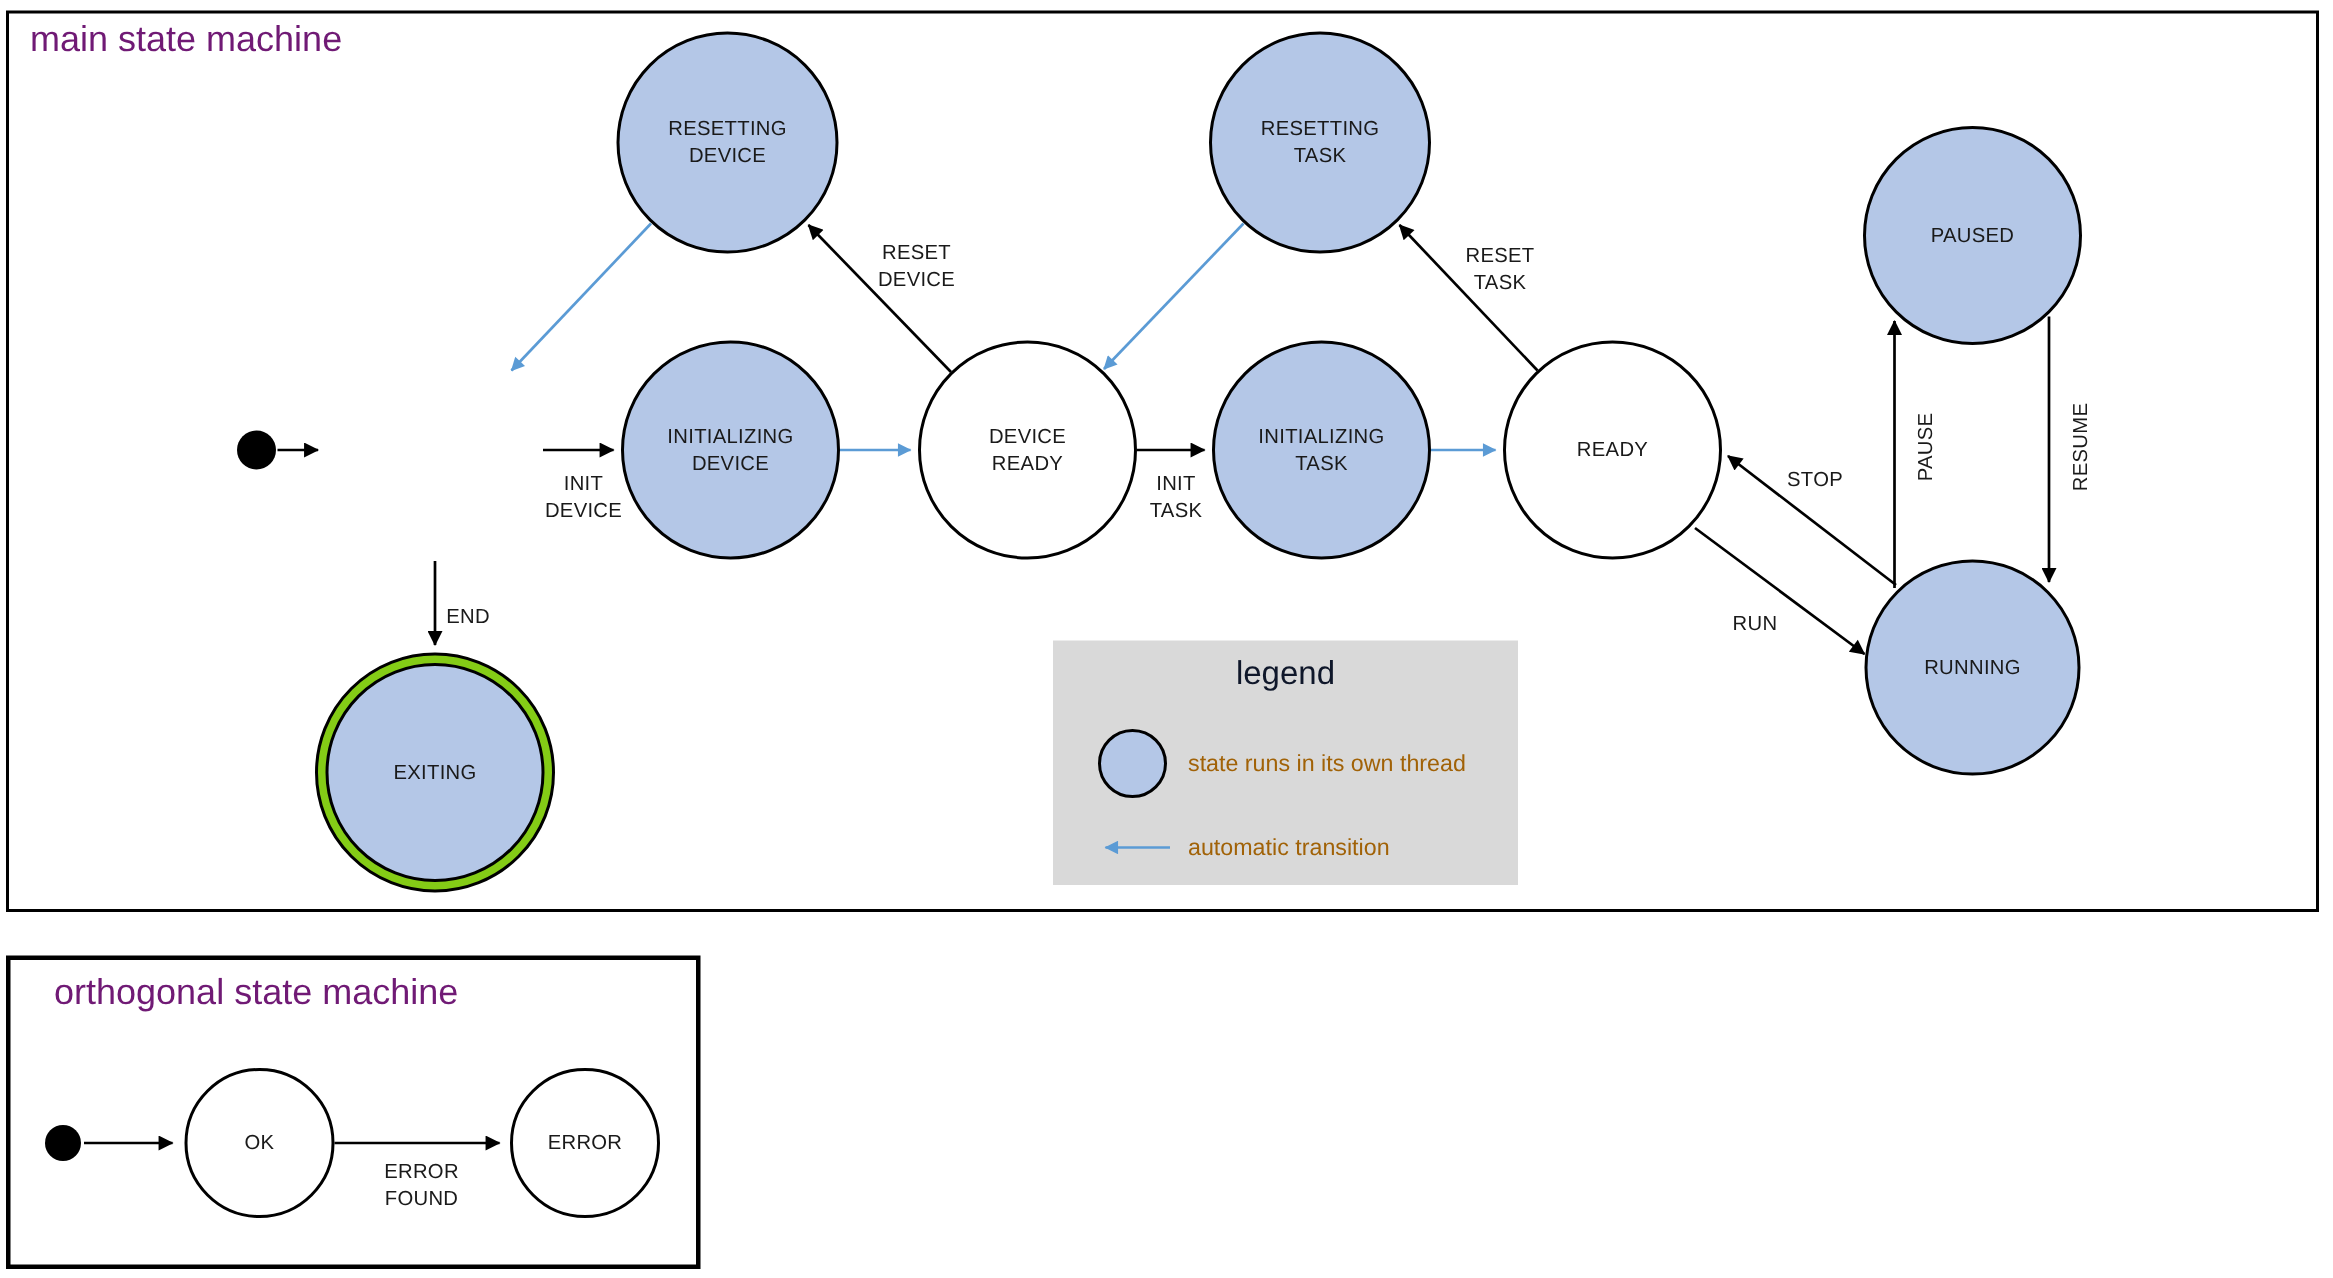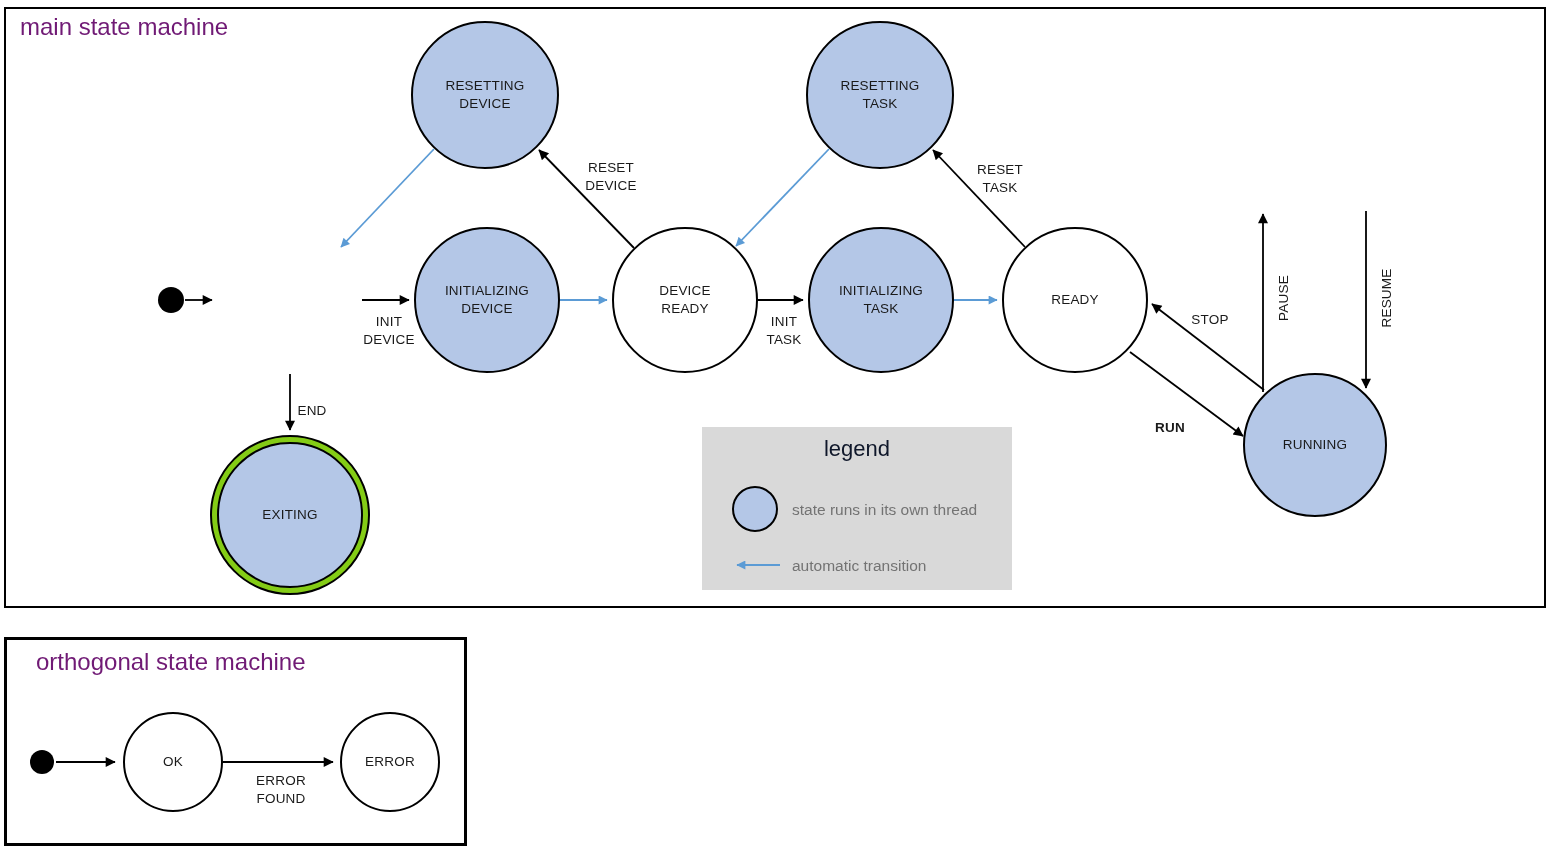--- a/index.html
+++ b/index.html
@@ -32,21 +32,21 @@
     position:absolute;transform:translate(-50%,-50%);font-size:13.5px;line-height:1.3;
     text-align:center;white-space:pre-line;letter-spacing:.2px;color:var(--text);
   }
   .tlabel.vertical{transform:translate(-50%,-50%) rotate(-90deg);}
   .legend{position:absolute;left:702px;top:427px;width:310px;height:163px;background:var(--legend-bg);}
   .legend-title{position:absolute;left:0;right:0;top:9px;text-align:center;font-size:22px;color:#0f172a;}
   .legend-sample-circle{
     position:absolute;left:732px;top:486px;width:46px;height:46px;border-radius:50%;
     border:2px solid var(--stroke);background:var(--blue-fill);
   }
-  .legend-item-text{position:absolute;transform:translateY(-50%);font-size:15.5px;white-space:nowrap;color:#737373;}
+  .legend-item-text{position:absolute;transform:translateY(-50%);font-size:15.5px;white-space:nowrap;color:#a16207;}
   .init-dot{fill:var(--stroke);}
 </style>
 </head>
 <body>
 
 <div class="canvas">
 
   <div class="panel" style="left:4px;top:7px;width:1542px;height:601px;"></div>
   <div class="panel-title" style="left:20px;top:13px;">main state machine</div>
 
@@ -57,20 +57,21 @@
 DEVICE</div>
   <div class="state threaded" style="left:414px;top:227px;width:146px;height:146px;">INITIALIZING
 DEVICE</div>
   <div class="state" style="left:612px;top:227px;width:146px;height:146px;">DEVICE
 READY</div>
   <div class="state threaded" style="left:806px;top:21px;width:148px;height:148px;">RESETTING
 TASK</div>
   <div class="state threaded" style="left:808px;top:227px;width:146px;height:146px;">INITIALIZING
 TASK</div>
   <div class="state" style="left:1002px;top:227px;width:146px;height:146px;">READY</div>
+  <div class="state threaded" style="left:1242px;top:84px;width:146px;height:146px;">PAUSED</div>
   <div class="state threaded" style="left:1243px;top:373px;width:144px;height:144px;">RUNNING</div>
 
   <div class="final-ring" style="left:210px;top:435px;width:160px;height:160px;">
     <div class="state threaded">EXITING</div>
   </div>
 
   <div class="state" style="left:123px;top:712px;width:100px;height:100px;">OK</div>
   <div class="state" style="left:340px;top:712px;width:100px;height:100px;">ERROR</div>
 
   <div class="legend">
@@ -116,20 +117,20 @@
 
   <div class="tlabel" style="left:389px;top:331px;">INIT
 DEVICE</div>
   <div class="tlabel" style="left:611px;top:177px;">RESET
 DEVICE</div>
   <div class="tlabel" style="left:784px;top:331px;">INIT
 TASK</div>
   <div class="tlabel" style="left:1000px;top:179px;">RESET
 TASK</div>
   <div class="tlabel" style="left:1210px;top:320px;">STOP</div>
-  <div class="tlabel" style="left:1170px;top:428px;font-weight:bold;">RUN</div>
+  <div class="tlabel" style="left:1170px;top:416px;">RUN</div>
   <div class="tlabel vertical" style="left:1284px;top:298px;">PAUSE</div>
   <div class="tlabel vertical" style="left:1387px;top:298px;">RESUME</div>
   <div class="tlabel" style="left:312px;top:411px;">END</div>
   <div class="tlabel" style="left:281px;top:790px;">ERROR
 FOUND</div>
 
 </div>
 
 </body></html>

